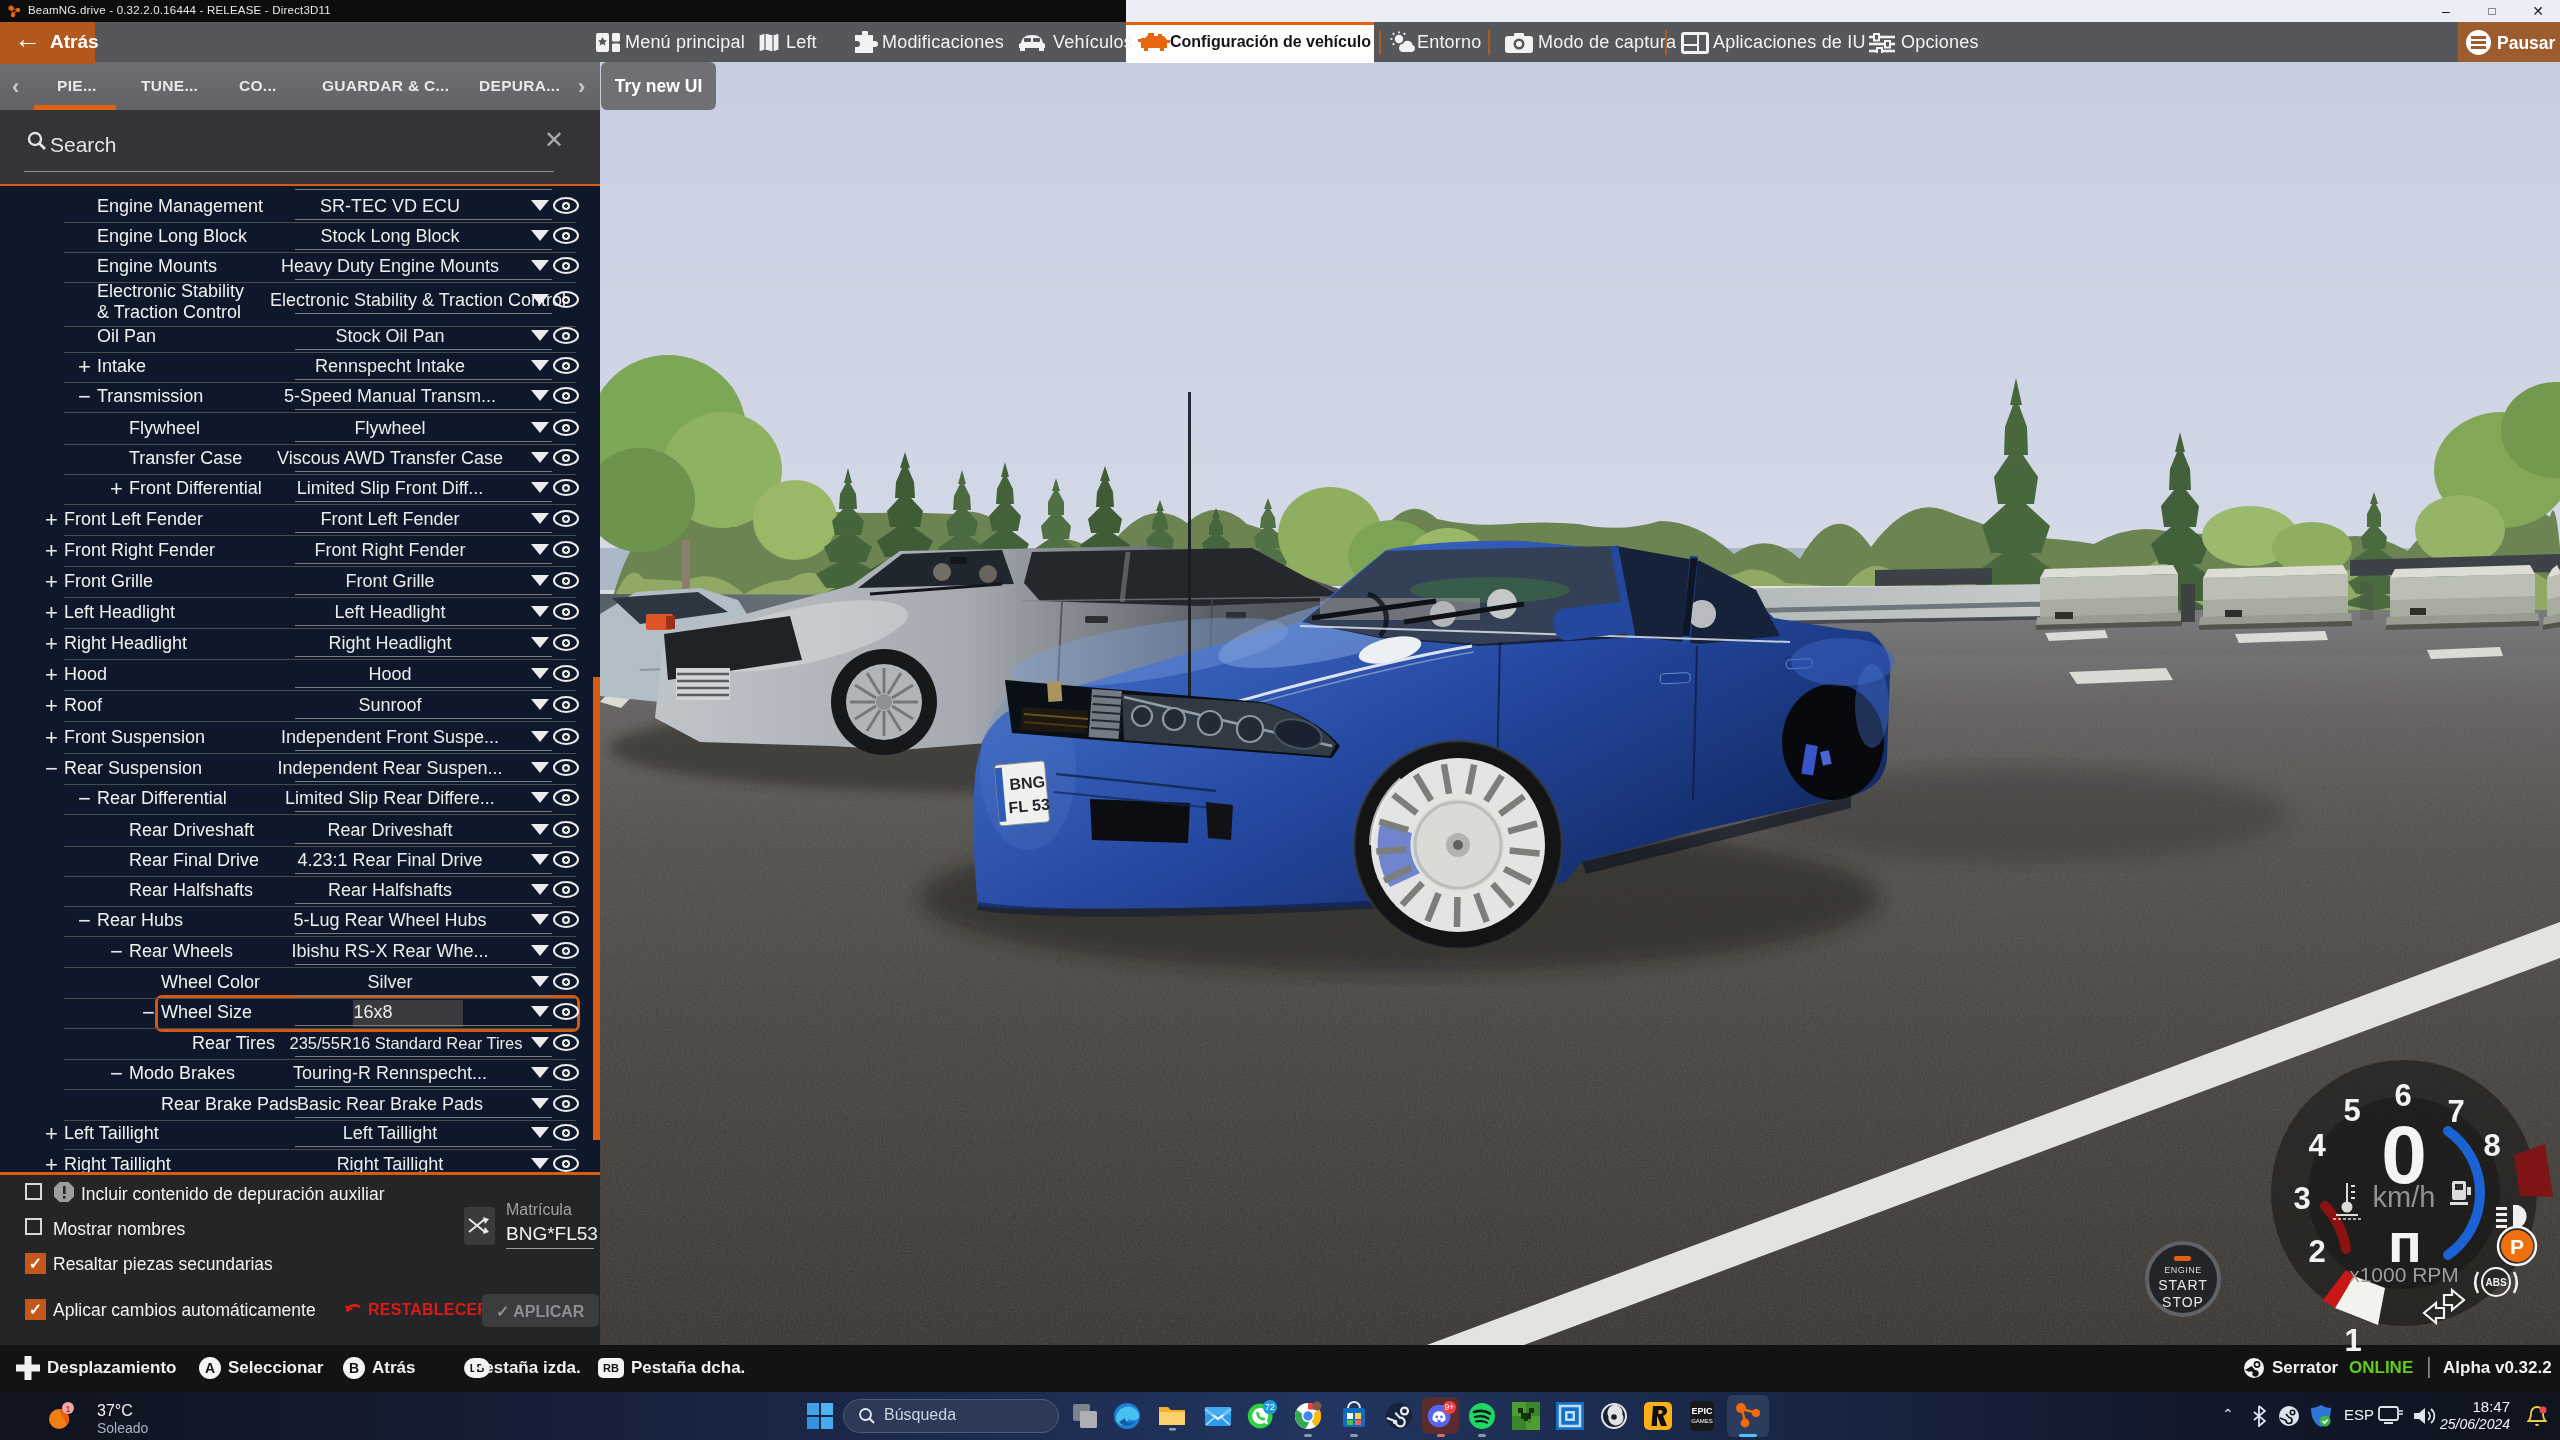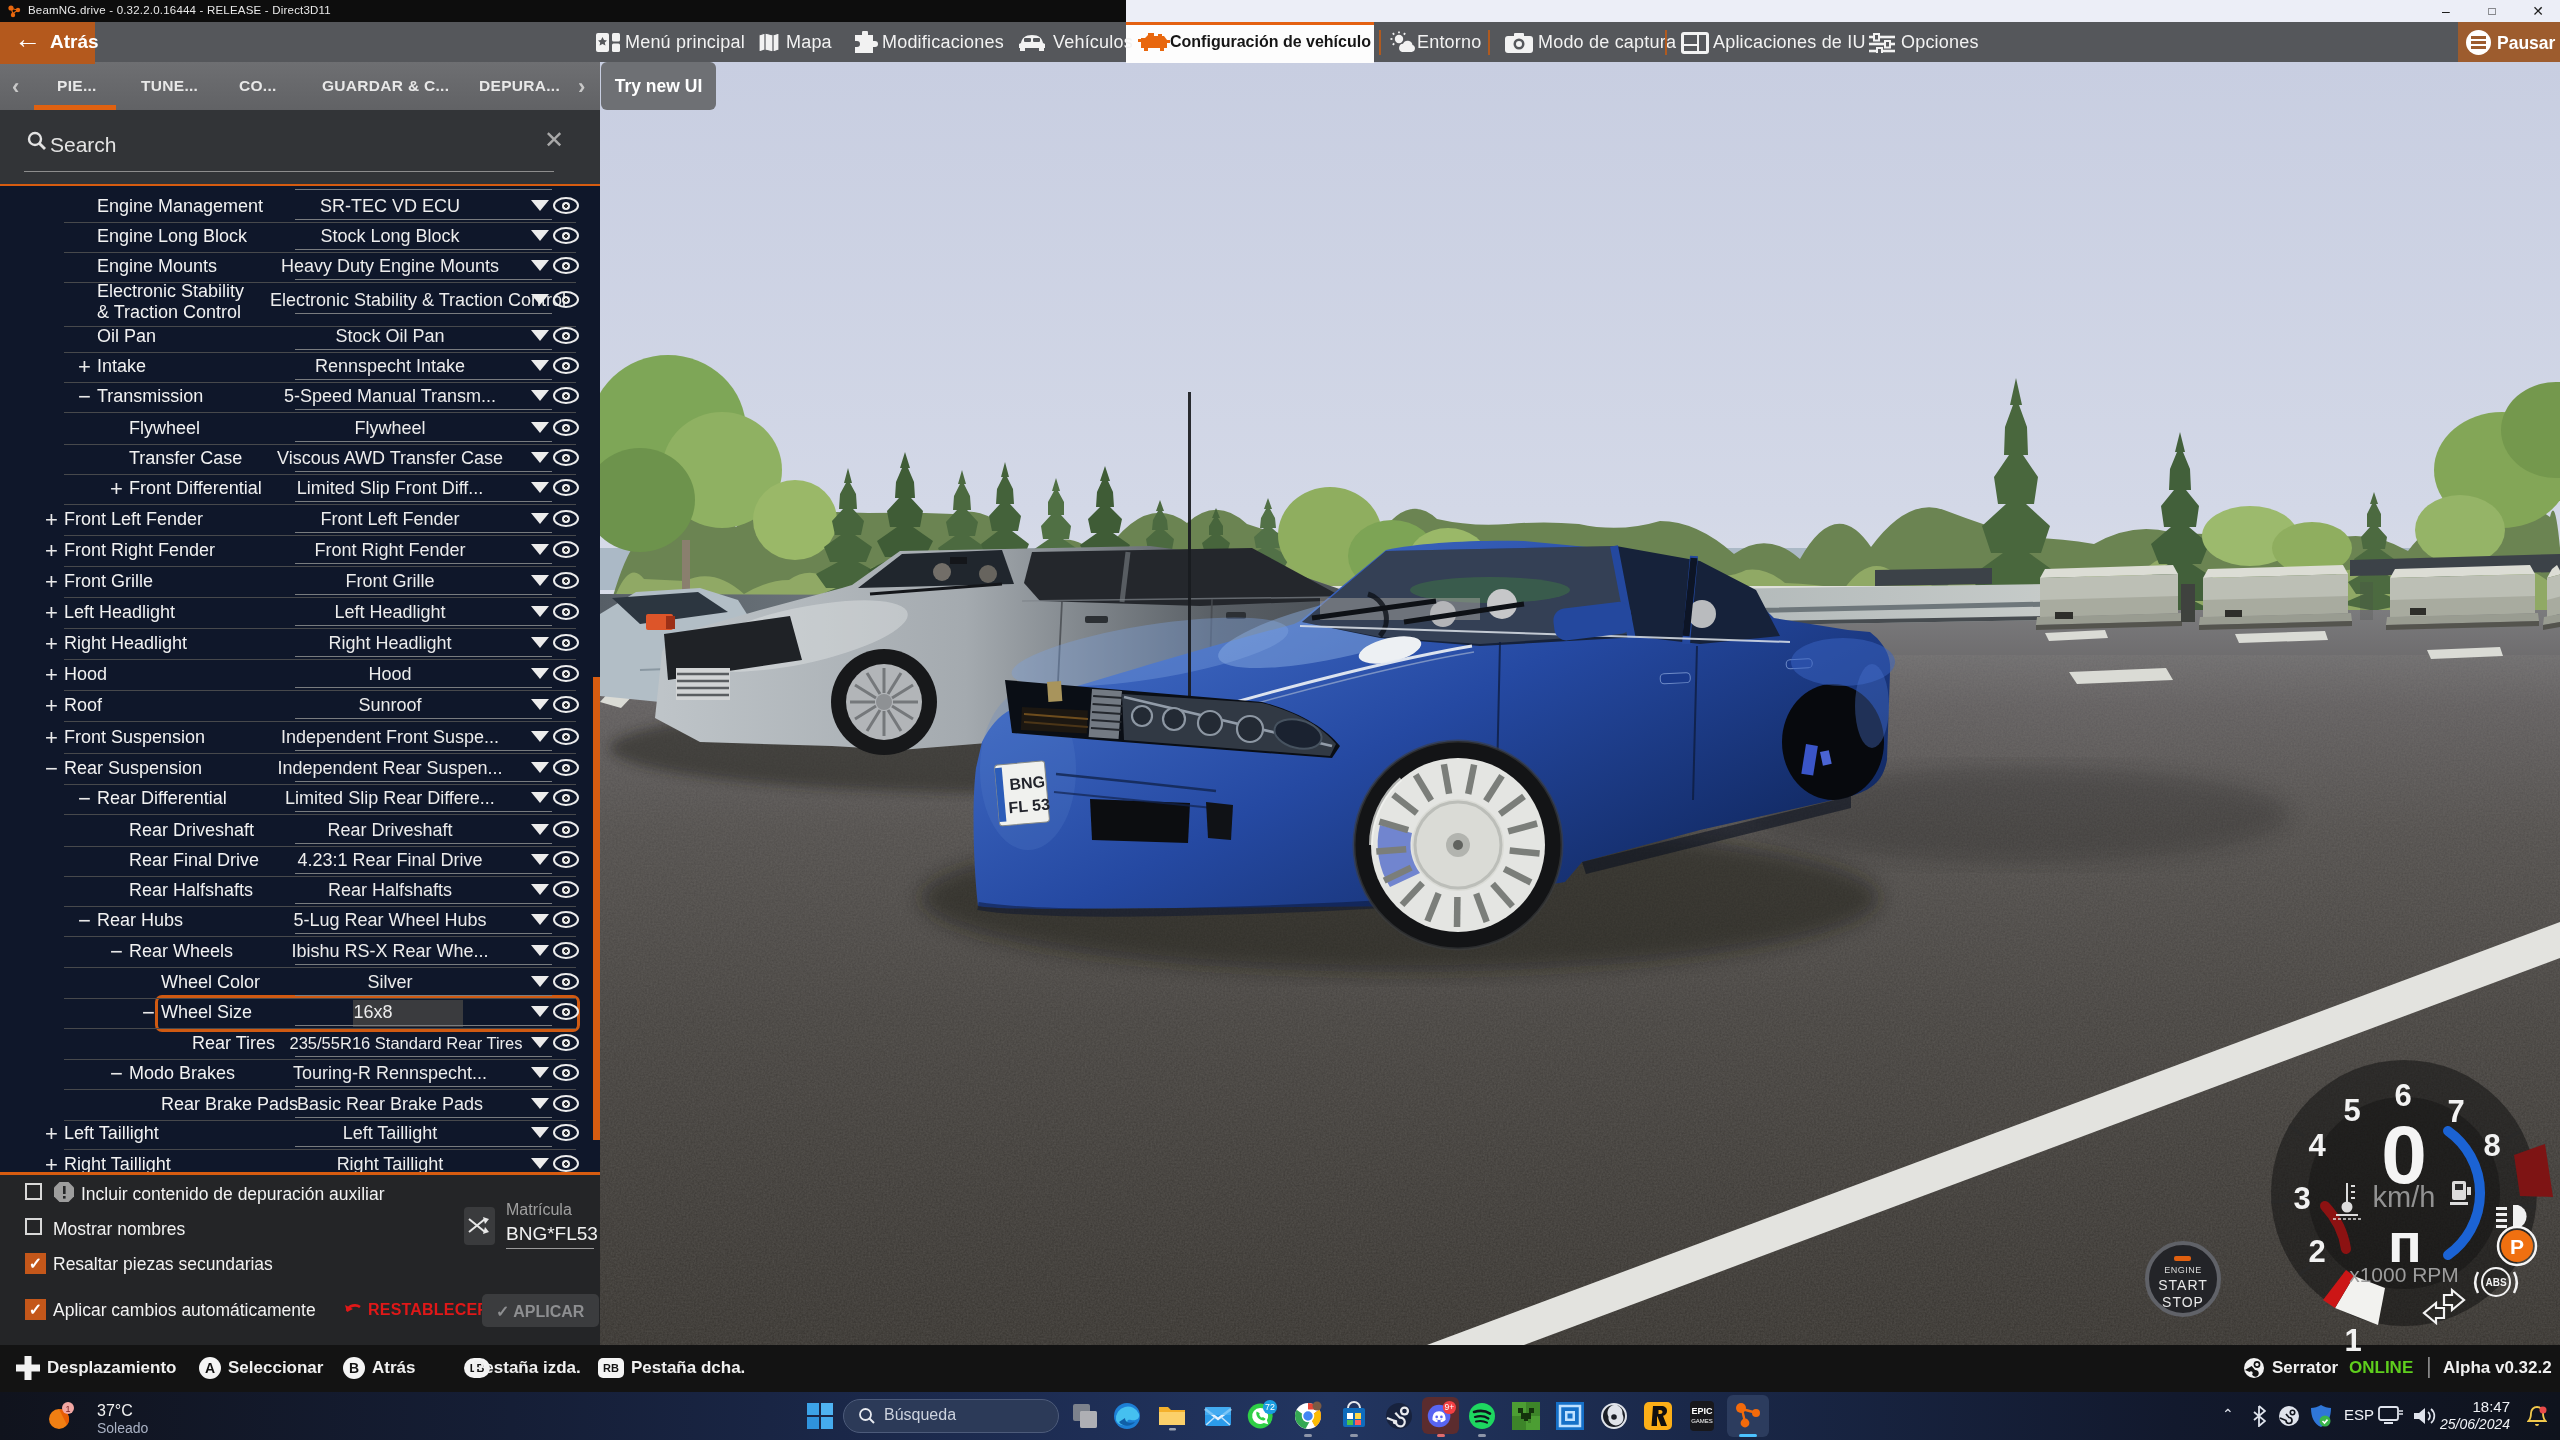--- a/index.html
+++ b/index.html
@@ -411,21 +411,21 @@
     <svg class="abs" style="left:596px;top:11px" width="24" height="19" viewBox="0 0 24 19">
         <rect x="0" y="0" width="13" height="19" rx="2" fill="#f2f2f2"></rect>
         <path d="M6.5 4 L8 7 L11 7.4 L8.8 9.5 L9.4 12.6 L6.5 11 L3.6 12.6 L4.2 9.5 L2 7.4 L5 7 Z" fill="#55575b"></path>
         <rect x="16" y="0" width="8" height="8.5" rx="1.5" fill="#f2f2f2"></rect>
         <rect x="16" y="10.5" width="8" height="8.5" rx="1.5" fill="#f2f2f2"></rect>
       </svg>
     <span class="abs navitem" style="left:625px;">Menú principal</span>
     <svg class="abs" style="left:758px;top:10px" width="22" height="21" viewBox="0 0 22 21">
         <path d="M1 3 L7 1 L15 3 L21 1 L21 18 L15 20 L7 18 L1 20 Z M7 1 L7 18 M15 3 L15 20" fill="#f2f2f2" stroke="#55575b" stroke-width="1.2"></path>
       </svg>
-    <span class="abs navitem" style="left:786px;">Mapa</span>
+    <span class="abs navitem" style="left:786px;">Left</span>
     <svg class="abs" style="left:852px;top:9px" width="26" height="24" viewBox="0 0 26 24">
         <path d="M10 2 a3 3 0 0 1 6 0 l0 2 5 0 0 6 2 0 a3 3 0 0 1 0 6 l-2 0 0 6 -18 0 0 -6 2 0 a3 3 0 0 0 0 -6 l-2 0 0 -6 7 0 Z" fill="#f2f2f2"></path>
       </svg>
     <span class="abs navitem" style="left:882px;">Modificaciones</span>
     <svg class="abs" style="left:1017px;top:12px" width="30" height="18" viewBox="0 0 30 18">
         <path d="M4 9 C5 4 8 1 15 1 C22 1 25 4 26 9 L28 10 L28 14 L2 14 L2 10 Z" fill="#f2f2f2"></path>
         <rect x="3" y="14" width="5" height="3" fill="#f2f2f2"></rect>
         <rect x="22" y="14" width="5" height="3" fill="#f2f2f2"></rect>
         <rect x="7" y="4" width="7" height="4" rx="1" fill="#55575b"></rect>
         <rect x="16" y="4" width="7" height="4" rx="1" fill="#55575b"></rect>

